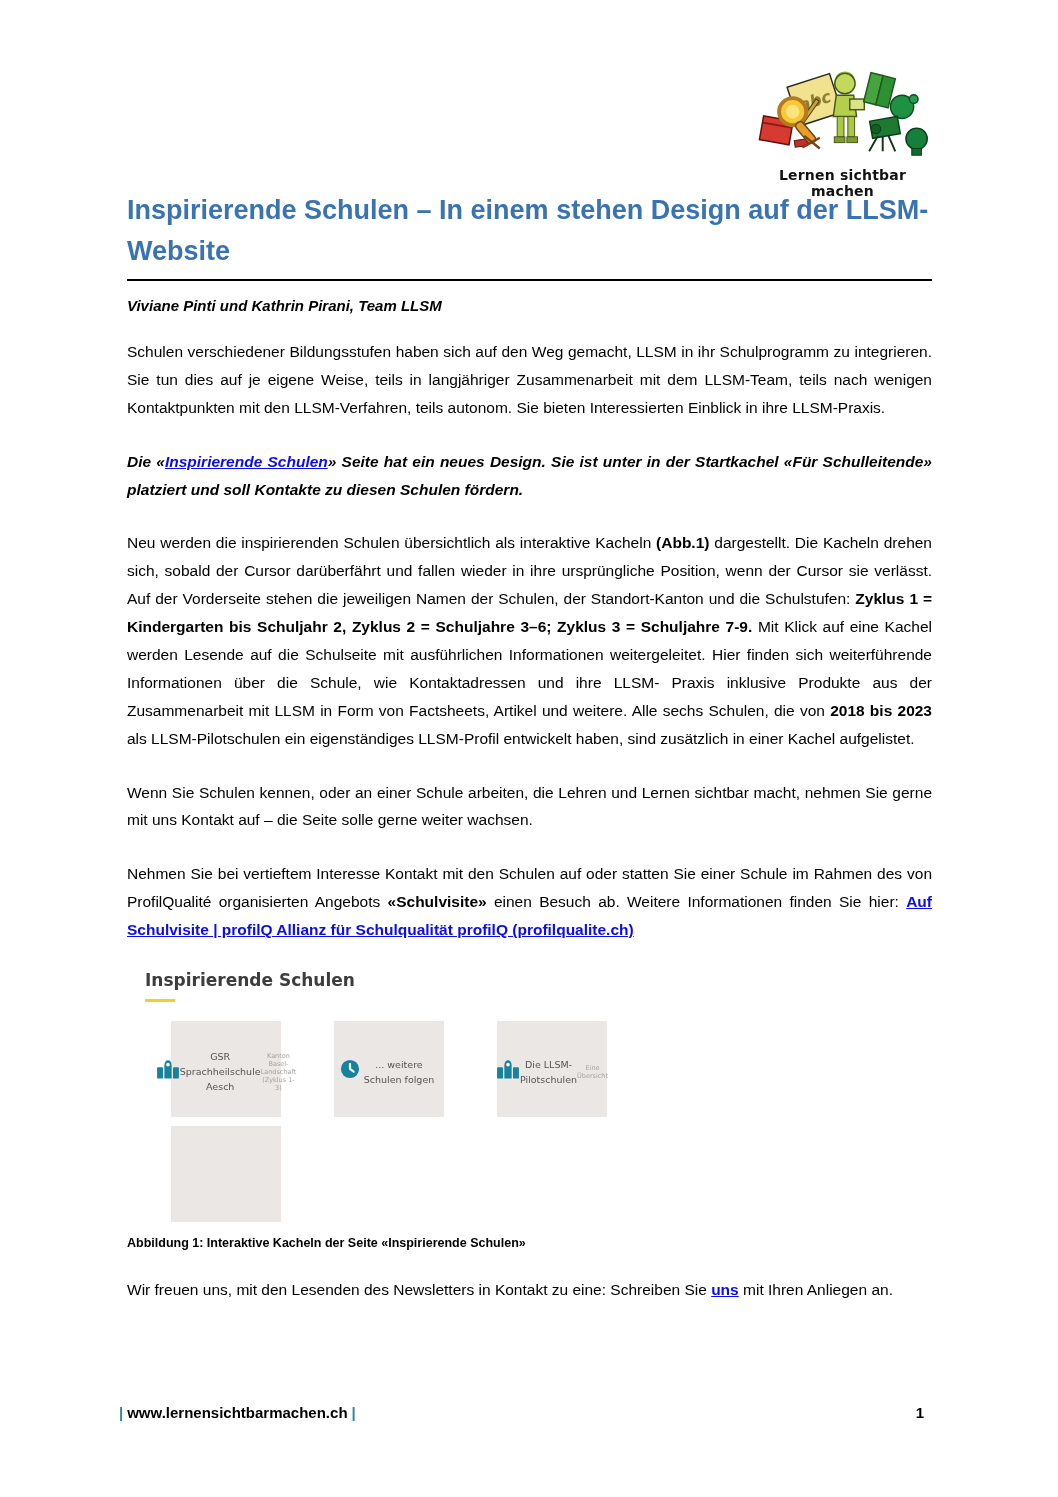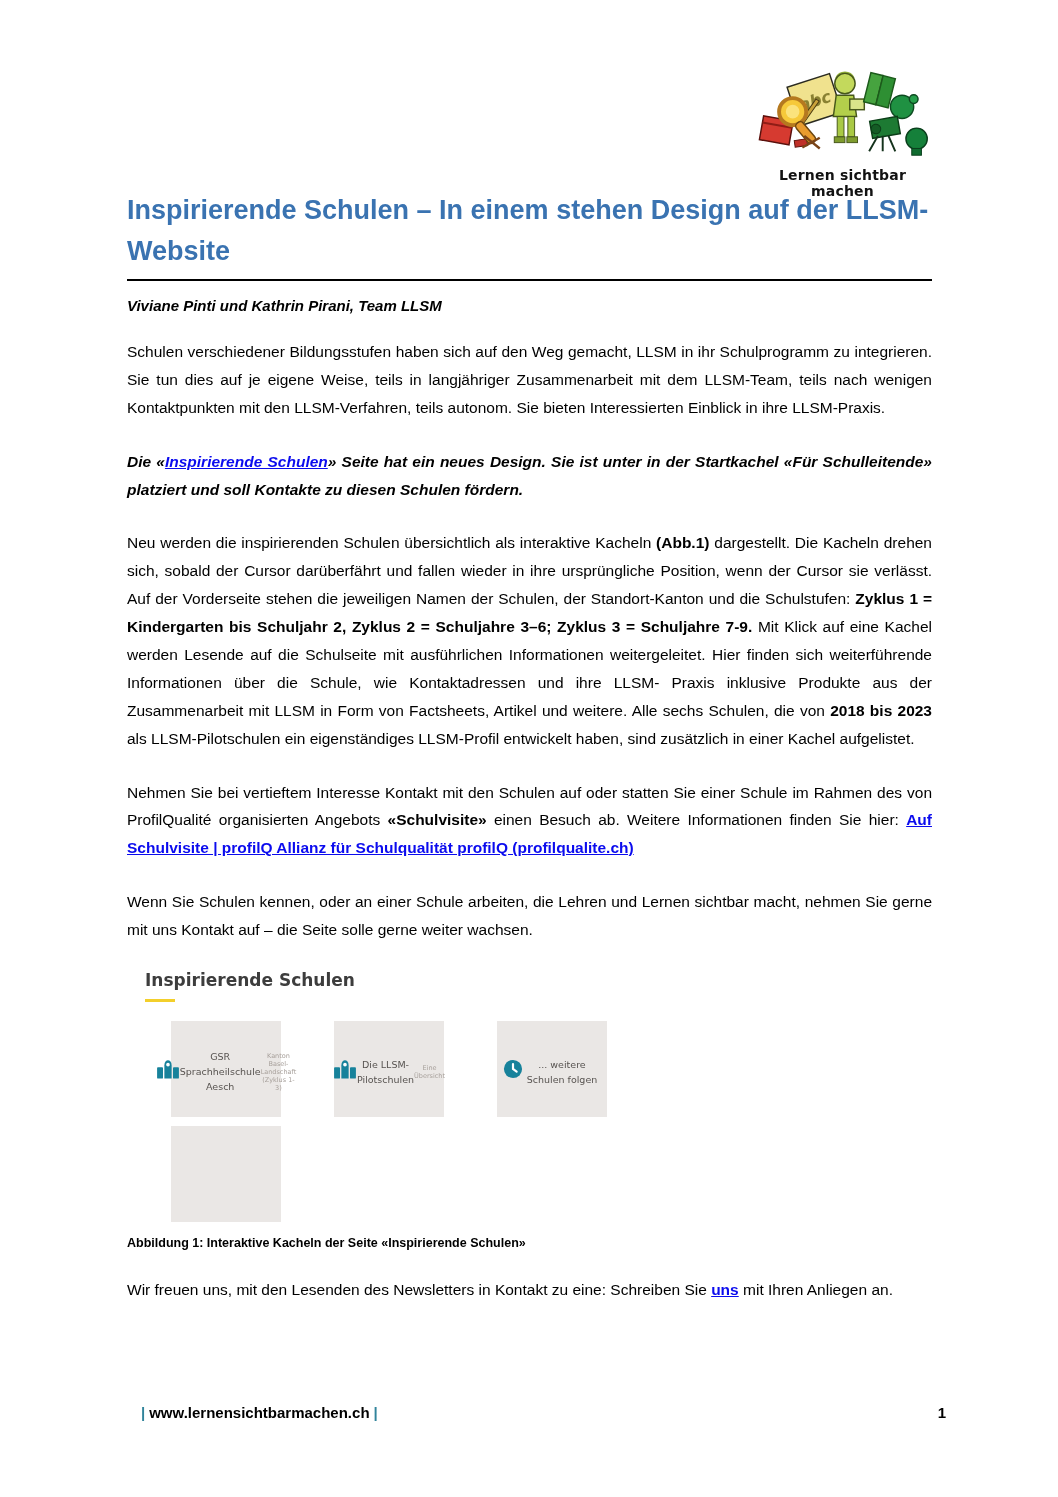--- a/index.html
+++ b/index.html
@@ -41,21 +41,21 @@
           text-align:center; padding:4px 6px; }
   .tile-icon { height:22px; display:flex; align-items:center; justify-content:center; }
   .tile-title { font-size:9.5px; color:#575350; line-height:1.55; margin-top:7px;
                 font-family:"DejaVu Sans", sans-serif; }
   .tile-sub { font-size:6.5px; color:#a8a19c; margin-top:6px;
               font-family:"DejaVu Sans", sans-serif; }
 
   .caption { font-size:12.5px; font-weight:bold; margin:14px 0 26px 0; }
 
   
-  .footer { position:absolute; left:141px; top:1404px; width:805px;
+  .footer { position:absolute; left:119px; top:1404px; width:805px;
             display:flex; justify-content:space-between; align-items:flex-start;
             font-size:15px; font-weight:bold; }
   .footer .pipe { color:#31849b; }
   .footer .url { color:#000; margin:0 4px; }
 </style>
 </head>
 <body>
 
 <div class="page">
 
@@ -115,23 +115,23 @@
     <hr class="title-rule">
 
     <div class="author">Viviane Pinti und Kathrin Pirani, Team LLSM</div>
 
     <p class="body">Schulen verschiedener Bildungsstufen haben sich auf den Weg gemacht, LLSM in ihr Schulprogramm zu integrieren. Sie tun dies auf je eigene Weise, teils in langjähriger Zusammenarbeit mit dem LLSM-Team, teils nach wenigen Kontaktpunkten mit den LLSM-Verfahren, teils autonom. Sie bieten Interessierten Einblick in ihre LLSM-Praxis.</p>
 
     <p class="body lead"><span>Die «</span><a class="doc-link">Inspirierende Schulen</a><span>» Seite hat ein neues Design. Sie ist unter in der Startkachel «Für Schulleitende» platziert und soll Kontakte zu diesen Schulen fördern.</span></p>
 
     <p class="body"><span>Neu werden die inspirierenden Schulen übersichtlich als interaktive Kacheln </span><b>(Abb.1)</b><span> dargestellt. Die Kacheln drehen sich, sobald der Cursor darüberfährt und fallen wieder in ihre ursprüngliche Position, wenn der Cursor sie verlässt. Auf der Vorderseite stehen die jeweiligen Namen der Schulen, der Standort-Kanton und die Schulstufen: </span><b>Zyklus 1 = Kindergarten bis Schuljahr 2, Zyklus 2 = Schuljahre 3–6; Zyklus 3 = Schuljahre 7-9.</b><span> Mit Klick auf eine Kachel werden Lesende auf die Schulseite mit ausführlichen Informationen weitergeleitet. Hier finden sich weiterführende Informationen über die Schule, wie Kontaktadressen und ihre LLSM- Praxis inklusive Produkte aus der Zusammenarbeit mit LLSM in Form von Factsheets, Artikel und weitere. Alle sechs Schulen, die von </span><b>2018 bis 2023</b><span> als LLSM-Pilotschulen ein eigenständiges LLSM-Profil entwickelt haben, sind zusätzlich in einer Kachel aufgelistet.</span></p>
 
+    <p class="body">Wenn Sie Schulen kennen, oder an einer Schule arbeiten, die Lehren und Lernen sichtbar macht, nehmen Sie gerne mit uns Kontakt auf –  die Seite solle gerne weiter wachsen.</p>
+
     <p class="body"><span>Nehmen Sie bei vertieftem Interesse Kontakt mit den Schulen auf oder statten Sie einer Schule im Rahmen des von ProfilQualité organisierten Angebots </span><b>«Schulvisite»</b><span> einen Besuch ab. Weitere Informationen finden Sie hier: </span><a class="doc-link">Auf Schulvisite | profilQ Allianz für Schulqualität profilQ (profilqualite.ch)</a></p>
-
-    <p class="body">Wenn Sie Schulen kennen, oder an einer Schule arbeiten, die Lehren und Lernen sichtbar macht, nehmen Sie gerne mit uns Kontakt auf –  die Seite solle gerne weiter wachsen.</p>
 
     <div class="figure">
       <div class="figure-heading">Inspirierende Schulen</div>
       <div class="figure-underline"></div>
 
       <div class="tiles">
 
 
         <div class="tile">
           <span class="tile-icon">
@@ -144,41 +144,41 @@
                 <circle cx="13" cy="6.2" r="2" fill="#fff"></circle>
               </svg>
           </span>
           <div class="tile-title">GSR Sprachheilschule Aesch</div>
           <div class="tile-sub">Kanton Basel-Landschaft (Zyklus 1-3)</div>
         </div>
 
 
         <div class="tile">
           <span class="tile-icon">
+            <svg viewBox="0 0 22 22" width="20" height="20">
+                <circle cx="11" cy="11" r="10" fill="#17829b"></circle>
+                <path d="M11 5.5 V11 L15 13.8" stroke="#fff" stroke-width="2.4" fill="none" stroke-linecap="round"></path>
+              </svg>
+          </span>
+          <div class="tile-title">... weitere Schulen folgen</div>
+        </div>
+
+        <div class="tile">
+          <span class="tile-icon">
             <svg viewBox="0 0 26 22" width="24" height="20">
                 <g fill="#17829b">
                   <rect x="1" y="9" width="6.5" height="12.5" rx="1"></rect>
                   <rect x="18.5" y="9" width="6.5" height="12.5" rx="1"></rect>
                   <path d="M9 21.5 V7 C9 3.2 11 1.4 13 1.4 C15 1.4 17 3.2 17 7 V21.5 Z"></path>
                 </g>
                 <circle cx="13" cy="6.2" r="2" fill="#fff"></circle>
               </svg>
           </span>
           <div class="tile-title">Die LLSM-Pilotschulen</div>
           <div class="tile-sub">Eine Übersicht</div>
-        </div>
-
-        <div class="tile">
-          <span class="tile-icon">
-            <svg viewBox="0 0 22 22" width="20" height="20">
-                <circle cx="11" cy="11" r="10" fill="#17829b"></circle>
-                <path d="M11 5.5 V11 L15 13.8" stroke="#fff" stroke-width="2.4" fill="none" stroke-linecap="round"></path>
-              </svg>
-          </span>
-          <div class="tile-title">... weitere Schulen folgen</div>
         </div>
 
         <div class="tile"></div>
 
       </div>
     </div>
 
     <div class="caption">Abbildung 1: Interaktive Kacheln der Seite «Inspirierende Schulen»</div>
 
     <p class="body"><span>Wir freuen uns, mit den Lesenden des Newsletters in Kontakt zu eine: Schreiben Sie </span><a class="doc-link">uns</a><span> mit Ihren Anliegen an.</span></p>

